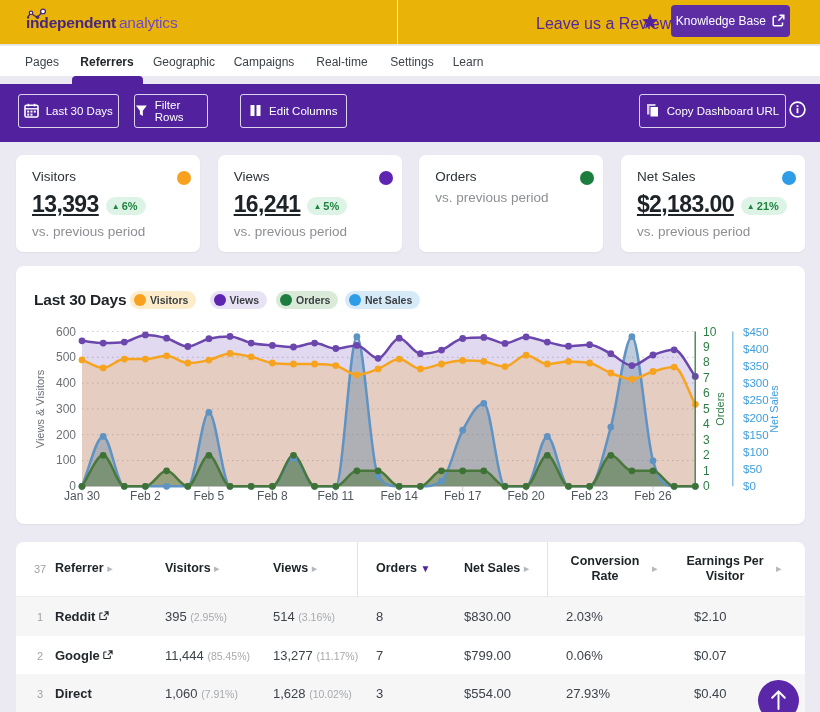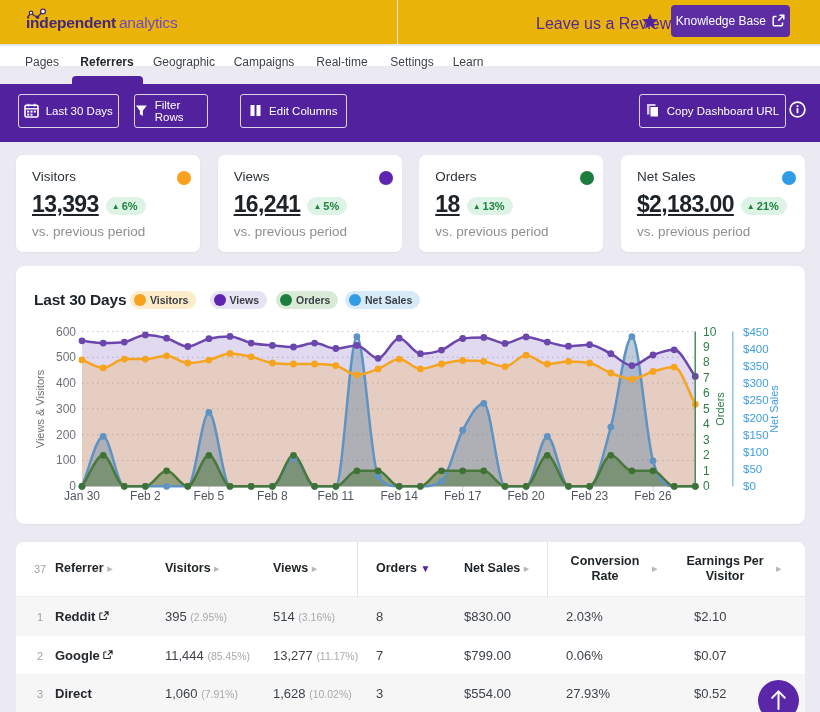--- a/index.html
+++ b/index.html
@@ -4,21 +4,21 @@
 * { margin:0; padding:0; box-sizing:border-box; }
 html,body { width:820px; height:712px; }
 body { font-family:"Liberation Sans", sans-serif; background:#ebe9f1; position:relative; overflow:hidden; }
 .hdr { position:absolute; left:0; top:0; width:820px; height:45px; background:#eab308; border-bottom:1px solid #e4e4e7; }
 .hdr .vdiv { position:absolute; left:397px; top:0; width:1px; height:45px; background:#eeeef0; }
 .logo { position:absolute; left:26px; top:14px; font-size:15.5px; letter-spacing:-0.2px; }
 .logo b { color:#46267e; font-weight:bold; }
 .logo span { color:#6d49c4; }
 .review { position:absolute; left:536px; top:15px; font-size:16px; color:#5227a0; }
 .kb-btn { position:absolute; left:671px; top:5px; width:119px; height:32px; background:#5c2da3; border-radius:4px; color:#fff; font-size:12px; text-align:center; line-height:32px; }
-.nav { position:absolute; left:0; top:46px; width:820px; height:20px; background:#fff; font-size:12px; color:#3c434a; }
+.nav { position:absolute; left:0; top:46px; width:820px; height:30px; background:#fff; font-size:12px; color:#3c434a; }
 .nav span { position:absolute; top:9px; transform:translateX(-50%); white-space:nowrap; }
 .tab-ind { position:absolute; left:72px; top:76px; width:71px; height:8px; background:#52229e; border-radius:4px 4px 0 0; }
 .pbar { position:absolute; left:0; top:84px; width:820px; height:58px; background:#52229e; }
 .pbtn { position:absolute; top:9.5px; height:34px; border:1px solid rgba(255,255,255,0.8); border-radius:3px; color:#fff; font-size:11.5px; display:flex; align-items:center; justify-content:center; gap:7px; }
 .cards { position:absolute; left:16px; top:155px; width:789px; display:flex; gap:17.6px; }
 .card { width:184.2px; height:97px; background:#fff; border-radius:7px; box-shadow:0 1px 2px rgba(0,0,0,0.05); padding:14px 16px 0 16px; position:relative; }
 .card .t { font-size:13.5px; color:#2c3338; }
 .card .dot { position:absolute; right:9px; top:16px; width:14px; height:14px; border-radius:50%; }
 .card .num { font-size:23px; font-weight:bold; color:#1d2327; letter-spacing:-0.6px; margin-top:7px; display:inline-block; vertical-align:middle; white-space:nowrap;text-decoration:underline; }
 .pill { display:inline-block; vertical-align:middle; margin-left:7px; margin-top:9px; background:#ddf3e5; color:#1f8440; font-size:11px; font-weight:bold; border-radius:999px; padding:3px 8px 3px 6px; white-space:nowrap; }
@@ -128,21 +128,20 @@
     </div>
   <div class="card">
       <div class="t">Views</div>
       <div class="dot" style="background:#5d25b0"></div>
     <div><span class="num">16,241</span><span class="pill"><span class="up">▲</span>5%</span></div>
     <div class="vs">vs. previous period</div>
     </div>
   <div class="card">
       <div class="t">Orders</div>
       <div class="dot" style="background:#1d7d3f"></div>
-    <div><span class="num">18</span><span class="pill"><span class="up">▲</span>13%</span></div>
     <div class="vs">vs. previous period</div>
     </div>
   <div class="card">
       <div class="t">Net Sales</div>
       <div class="dot" style="background:#2f9ce8"></div>
     <div><span class="num">$2,183.00</span><span class="pill"><span class="up">▲</span>21%</span></div>
     <div class="vs">vs. previous period</div>
     </div>
 </div>
 
@@ -386,21 +385,21 @@
     <div style="left:678px">$0.07</div>
   </div>
   <div class="row alt">
     <div class="idx" style="left:21px">3</div>
     <div style="left:39px"><b>Direct</b></div>
     <div style="left:149px">1,060 <span class="pct">(7.91%)</span></div>
     <div style="left:257px">1,628 <span class="pct">(10.02%)</span></div>
     <div style="left:360px">3</div>
     <div style="left:448px">$554.00</div>
     <div style="left:550px">27.93%</div>
-    <div style="left:678px">$0.52</div>
+    <div style="left:678px">$0.40</div>
   </div>
 </div>
 
 <div class="fab">
   <svg style="position:absolute;left:11px;top:9px" width="19" height="22" viewBox="0 0 19 22">
     <path d="M9.5 20V3M9.5 2.4l-6.3 6.3M9.5 2.4l6.3 6.3" fill="none" stroke="#fff" stroke-width="2" stroke-linecap="round"></path>
   </svg>
 </div>
 
 </body></html>

